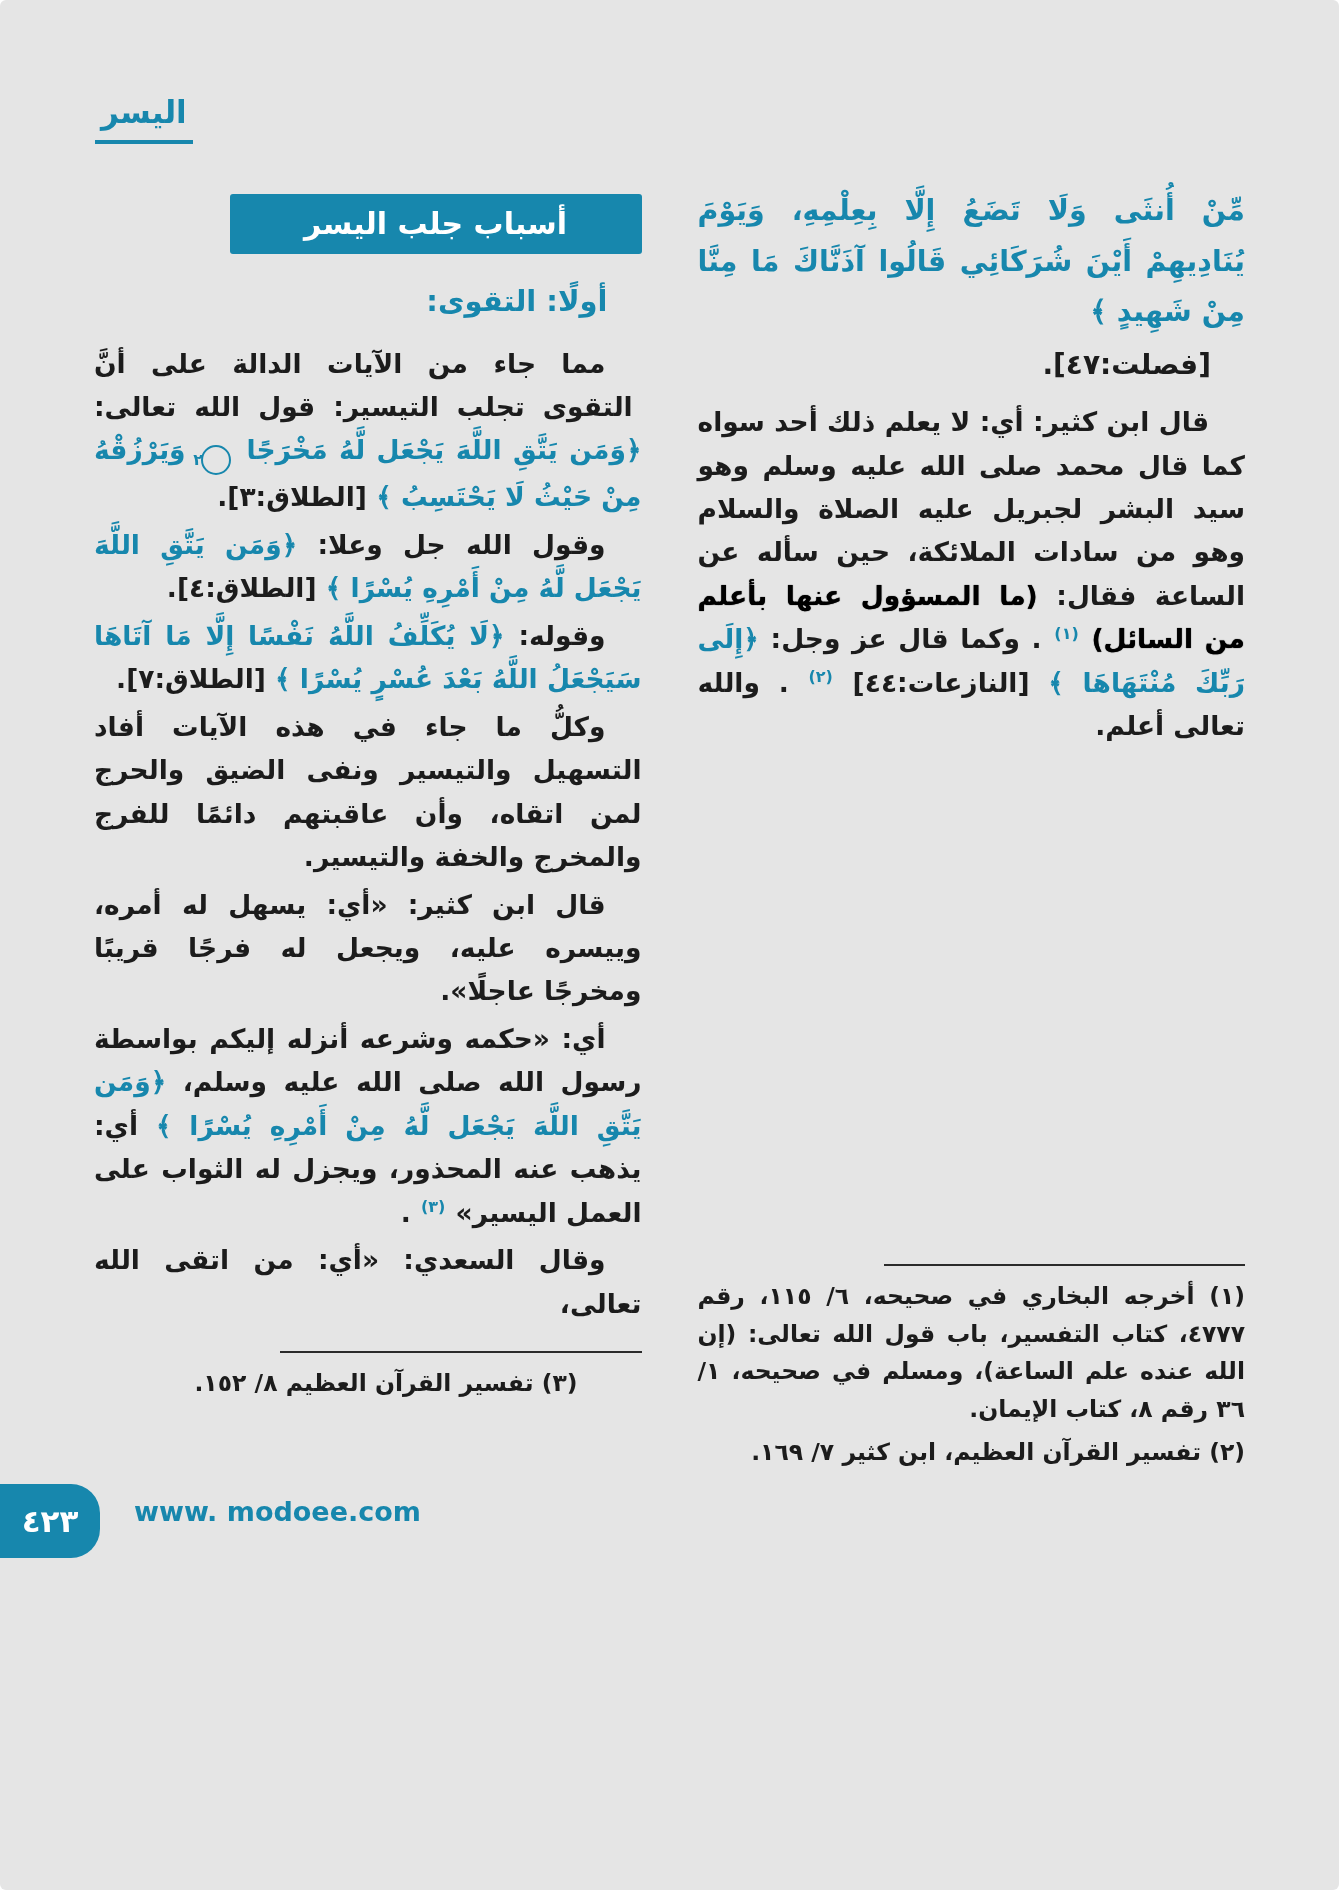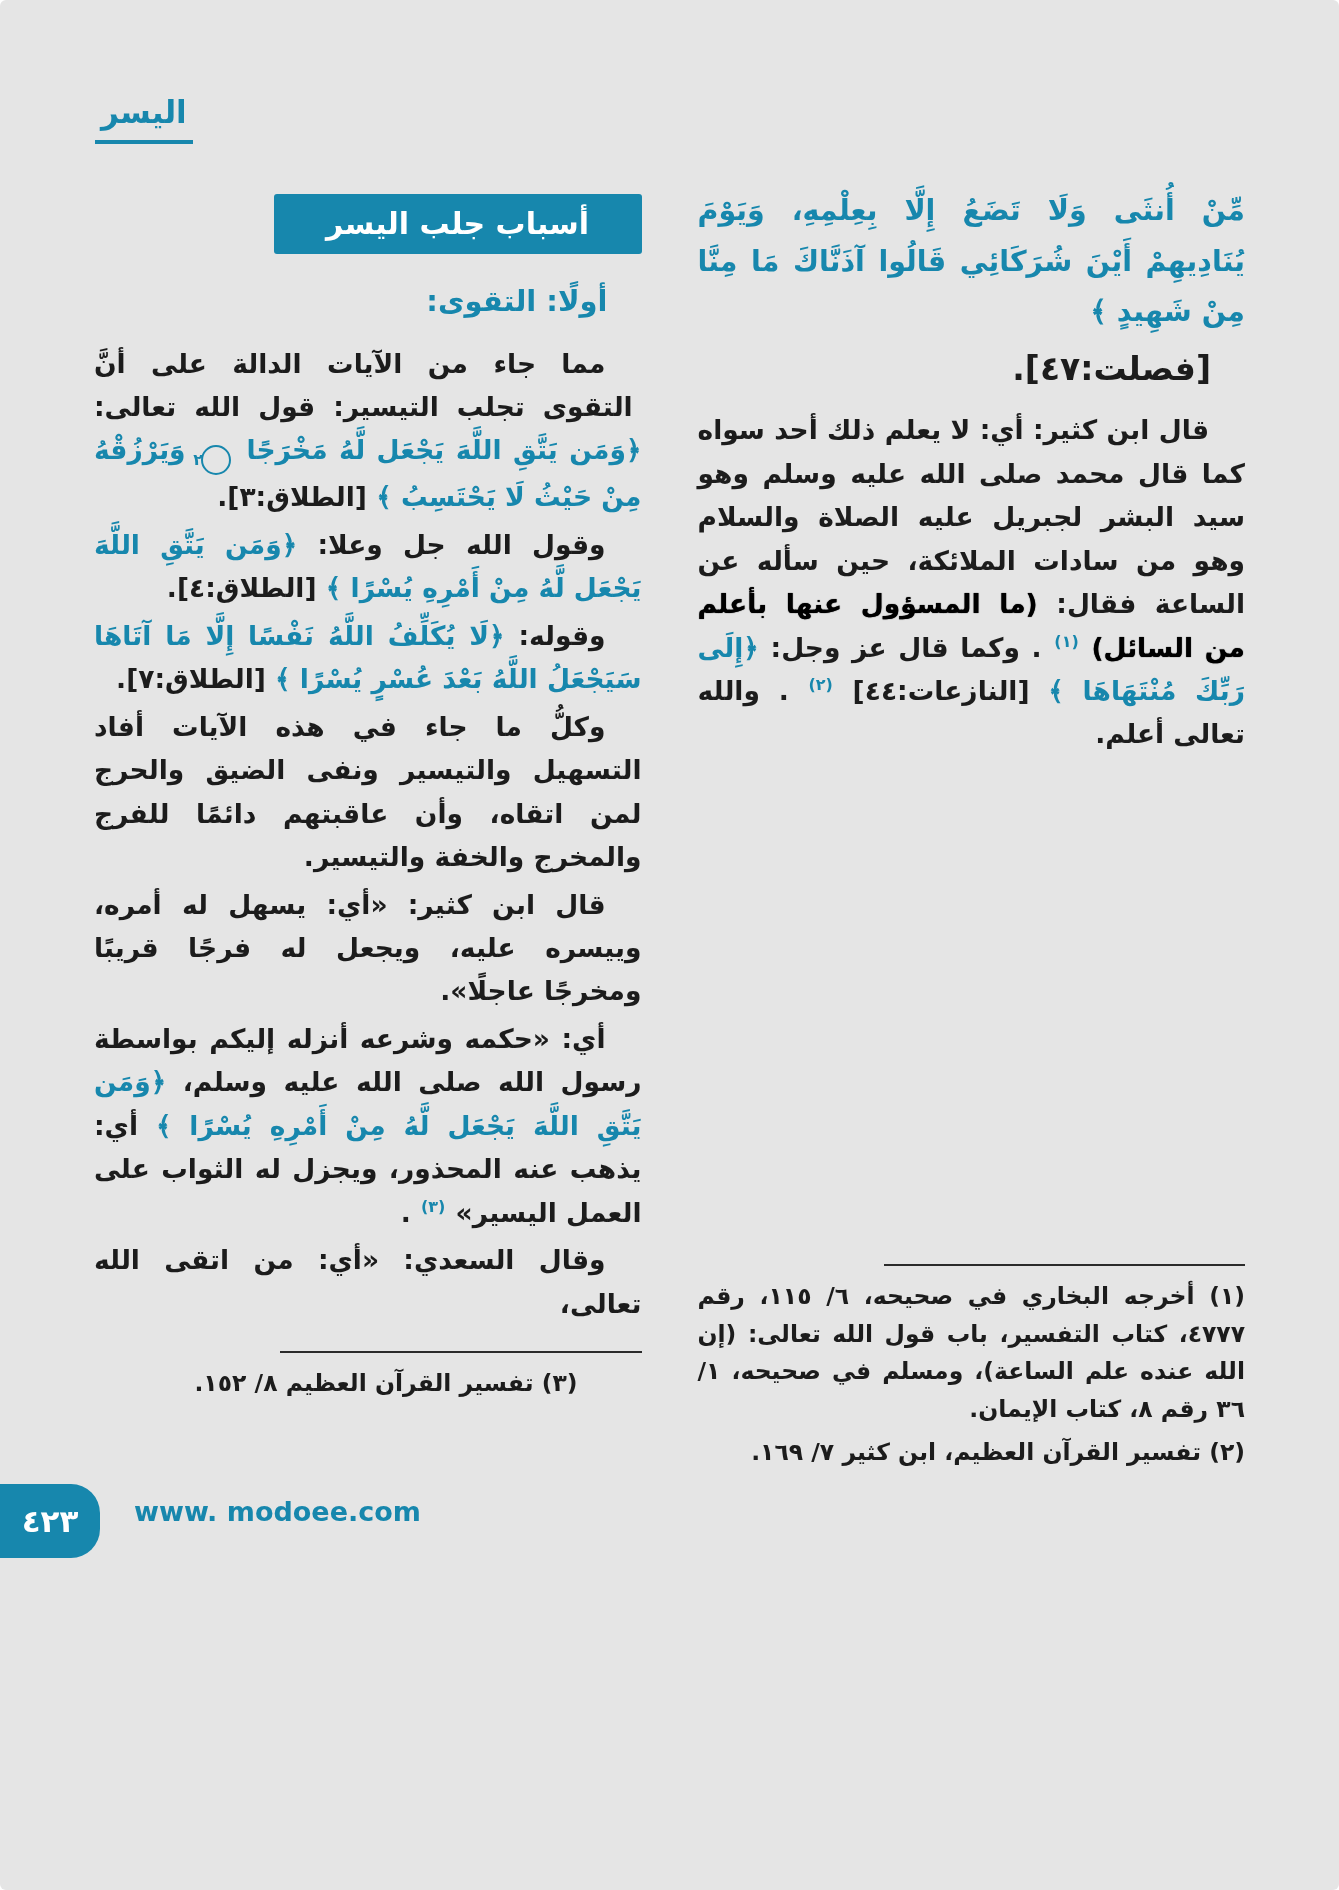--- a/index.html
+++ b/index.html
@@ -37,21 +37,21 @@
 
   .quran-lead{
     color:var(--blue); font-weight:bold;
     font-size:28.5px; line-height:1.78;
     text-align:justify;
     margin-top:6px;
   }
   .verse-ref{
     font-weight:bold; color:var(--ink);
     text-indent:34px; margin:4px 0 12px;
-    font-size:33px;
+    font-size:28px;
   }
 
   .para{
     text-align:justify; font-weight:bold; color:var(--ink);
     margin:0 0 4px 0; text-indent:36px;
   }
   .t{ color:var(--ink); }
   .q{ color:var(--blue); }
   .hadith{ color:#000; text-shadow:0 0 1px #000; }
   sup{ line-height:0; }
@@ -63,21 +63,21 @@
     display:inline-flex; align-items:center; justify-content:center;
     width:30px; height:30px;
     border:2px solid var(--blue); border-radius:50%;
     color:var(--blue); font-size:16px; font-weight:bold;
     vertical-align:-6px; margin:0 4px; line-height:1;
   }
 
   
   .section-box{
     margin:14px 0 18px 0;
-    width:368px; height:60px;
+    width:412px; height:60px;
     background:var(--blue); color:#fff;
     display:flex; align-items:center; justify-content:center;
     font-size:30px; font-weight:bold;
     border-radius:3px;
   }
   .subheading{
     color:var(--blue); font-size:29px; font-weight:bold;
     margin:6px 0 16px 0; text-indent:34px;
   }
 

